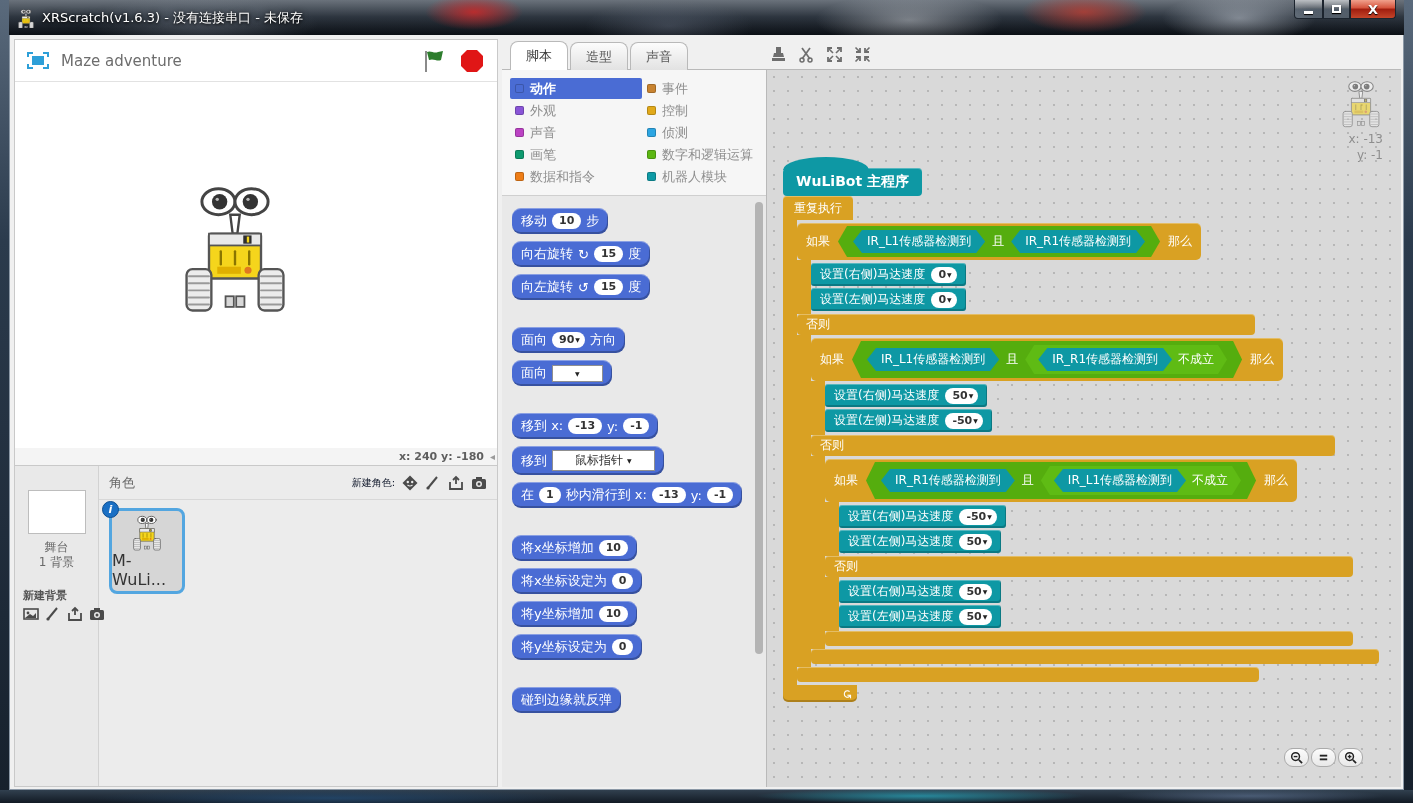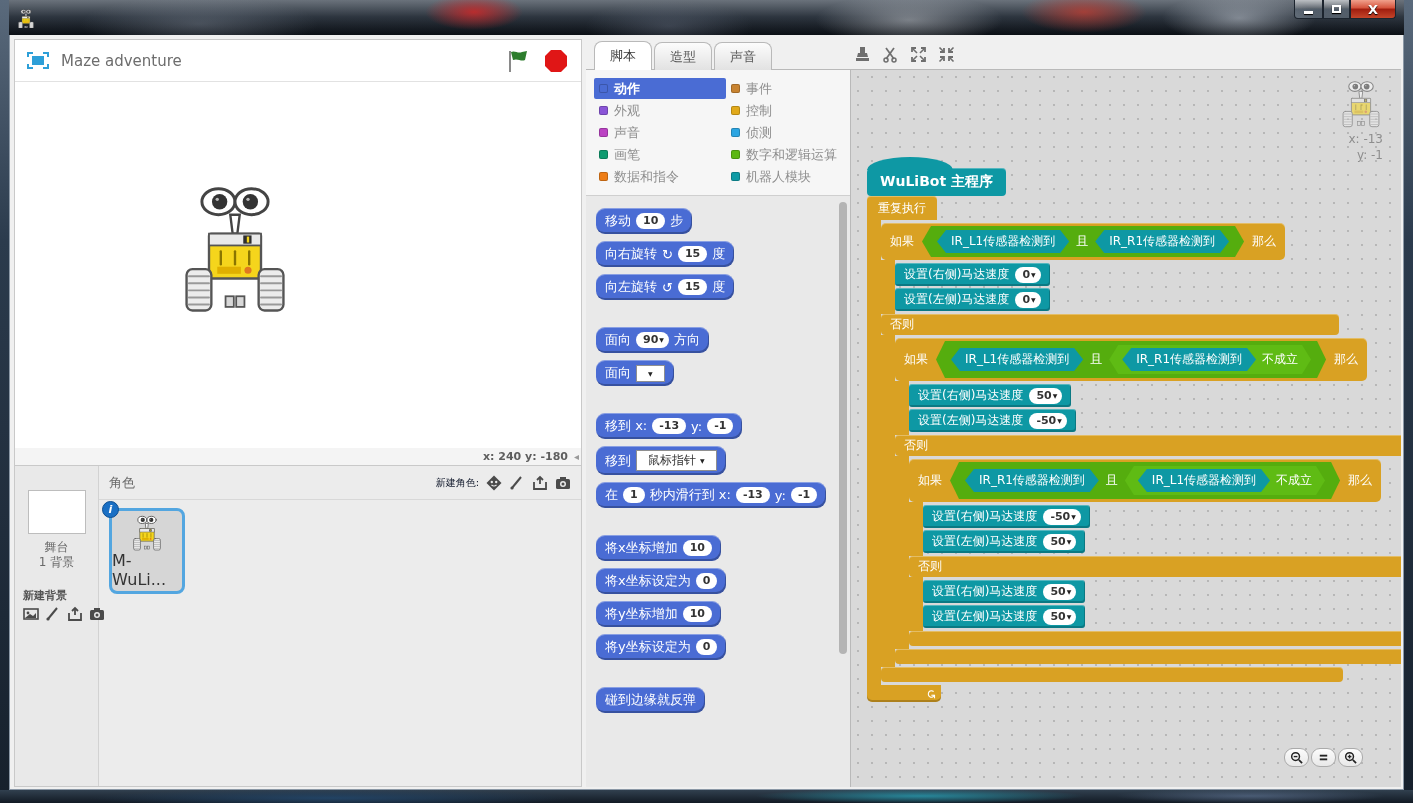--- a/index.html
+++ b/index.html
@@ -50,21 +50,21 @@
     background:#f0f0f0; display:flex; flex-direction:column;
     border:1px solid #8b98a6; border-top:none;
   }
   .menubar {
     height:27px; flex:none; display:flex; align-items:center; padding-left:6px;
     background:linear-gradient(180deg,#fafafa,#e4e4e4); border-bottom:1px solid #c6c6c6;
   }
   .menu-item { padding:3px 10px; font-size:13px; color:#1a1a1a; cursor:default; }
   .content { flex:1; display:flex; min-height:0; padding:4px 2px 2px 4px; gap:4px; }
   
-  .stage-panel { width:568px; flex:none; display:flex; flex-direction:column; border:1px solid #c9c9c9; background:#fff; }
+  .stage-panel { width:484px; flex:none; display:flex; flex-direction:column; border:1px solid #c9c9c9; background:#fff; }
   .stage-header { height:42px; flex:none; display:flex; align-items:center; gap:12px; padding:0 12px; border-bottom:1px solid #e2e2e2; }
   .stage-title { font-size:15px; color:#6d6d6d; flex:1; }
   .stage-canvas { height:366px; flex:none; background:#fff; position:relative; }
   .stage-robot { position:absolute; left:160px; top:102px; width:120px; height:130px; }
   .coords-row { height:17px; flex:none; display:flex; align-items:center; justify-content:flex-end; gap:6px; padding-right:2px; font-size:11px; color:#7a7a7a; background:#f4f4f4; }
   .coords-row b { color:#5e5e5e; }
   .collapse-tri { color:#9a9a9a; font-size:10px; }
   
   .sprite-panel { flex:1; display:flex; min-height:0; background:#ececec; border-top:1px solid #c9c9c9; }
   .backdrop-col { width:84px; flex:none; border-right:1px solid #d2d2d2; display:flex; flex-direction:column; align-items:center; padding-top:24px; background:#e9e9e9; }
@@ -114,21 +114,21 @@
   .blocks { flex:1; padding:12px 10px; overflow:hidden; display:flex; flex-direction:column; align-items:flex-start; gap:7px; }
   .gap { height:13px; flex:none; }
   .mblock {
     background:#4a6cd4; border-radius:9px; padding:4px 9px; color:#fff; font-size:13px;
     display:flex; align-items:center; gap:5px; width:fit-content; white-space:nowrap;
     box-shadow:inset 0 1px 0 rgba(255,255,255,.35), inset -1px -2px 0 rgba(0,0,0,.25);
   }
   .oval-in { background:#fff; border-radius:11px; padding:1px 7px; color:#333; font-size:11px; font-weight:bold; line-height:14px; }
   .oval-dd { background:#fff; border-radius:11px; padding:1px 5px 1px 7px; color:#333; font-size:11px; font-weight:bold; display:inline-flex; align-items:center; gap:1px; line-height:14px; }
   .tri { font-size:6px; color:#222; }
-  .sq-dd { background:#fff; border:1px solid #8f8f8f; padding:1px 11px; color:#333; font-size:12px; display:inline-flex; align-items:center; gap:4px; min-width:20px; min-height:17px; justify-content:center; }
+  .sq-dd { background:#fff; border:1px solid #8f8f8f; padding:1px 22px; color:#333; font-size:12px; display:inline-flex; align-items:center; gap:4px; min-width:20px; min-height:17px; justify-content:center; }
   .rot-icon { font-size:13px; }
   .pal-scrollbar { position:absolute; right:3px; top:132px; width:8px; height:452px; border-radius:4px; background:#b4b4b4; }
   
   .script-canvas {
     flex:1; position:relative; overflow:hidden;
     background-color:#d9d9d9;
     background-image:radial-gradient(rgba(120,120,120,.35) 1px, transparent 1.2px);
     background-size:14px 14px;
   }
   .corner-thumb { position:absolute; top:10px; right:18px; width:64px; text-align:right; }
@@ -218,20 +218,21 @@
   </defs>
 </svg>
 
 <div class="window">
   <div class="titlebar">
     <span class="app-icon-wrap">
       <svg viewBox="0 0 100 110">
           <use href="#robot"></use>
         </svg>
     </span>
+    <span class="title-text">XRScratch(v1.6.3) - 没有连接串口 - 未保存</span>
     <div class="win-controls">
       <div class="win-btn min">
           <span class="min-glyph"></span>
         </div>
       <div class="win-btn max">
           <span class="max-glyph"></span>
         </div>
       <div class="win-btn close">
           <span class="close-glyph">X</span>
         </div>

